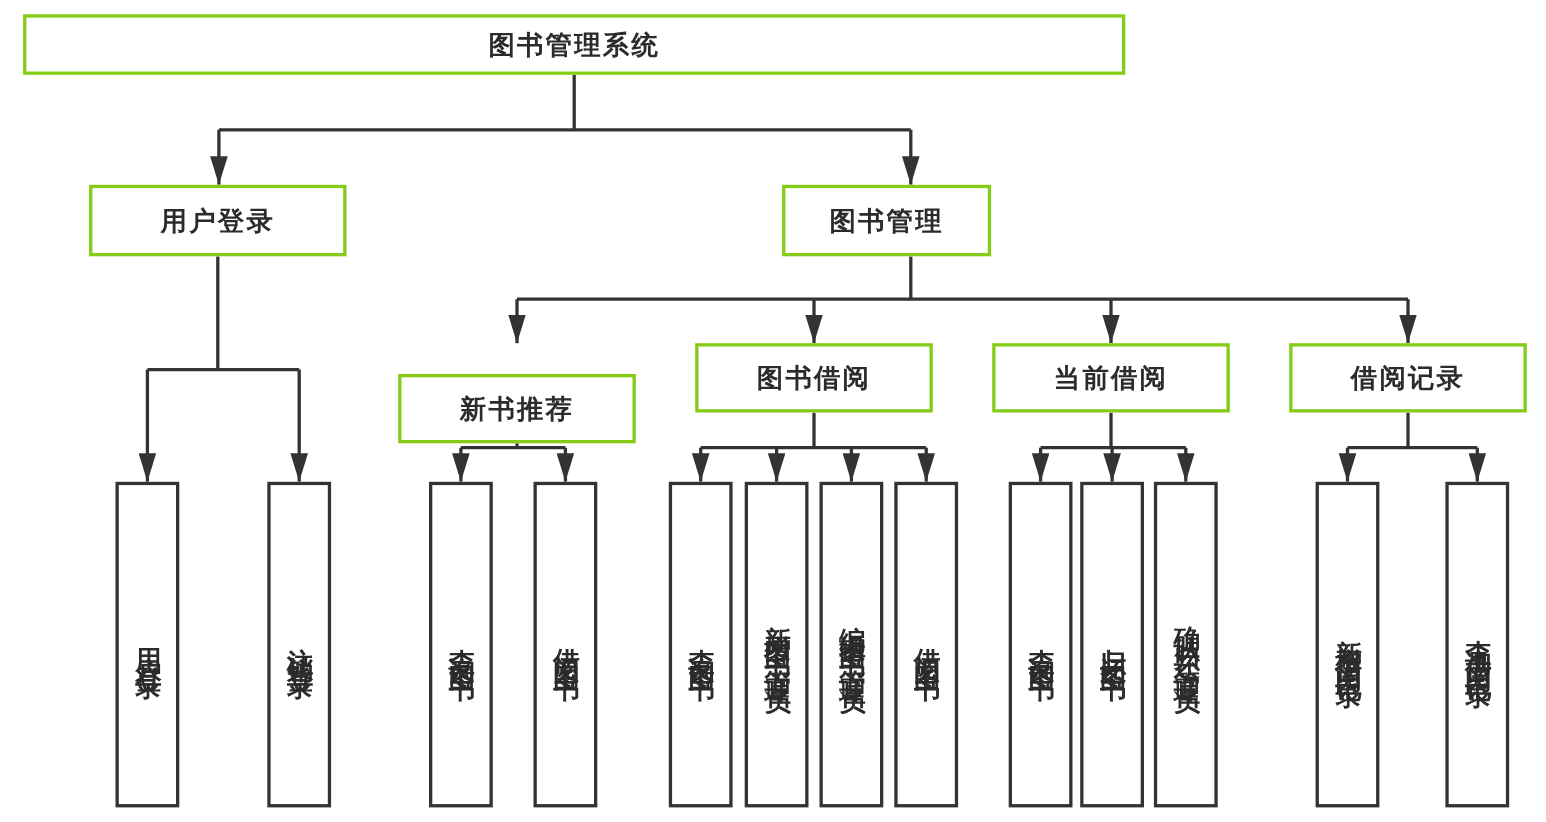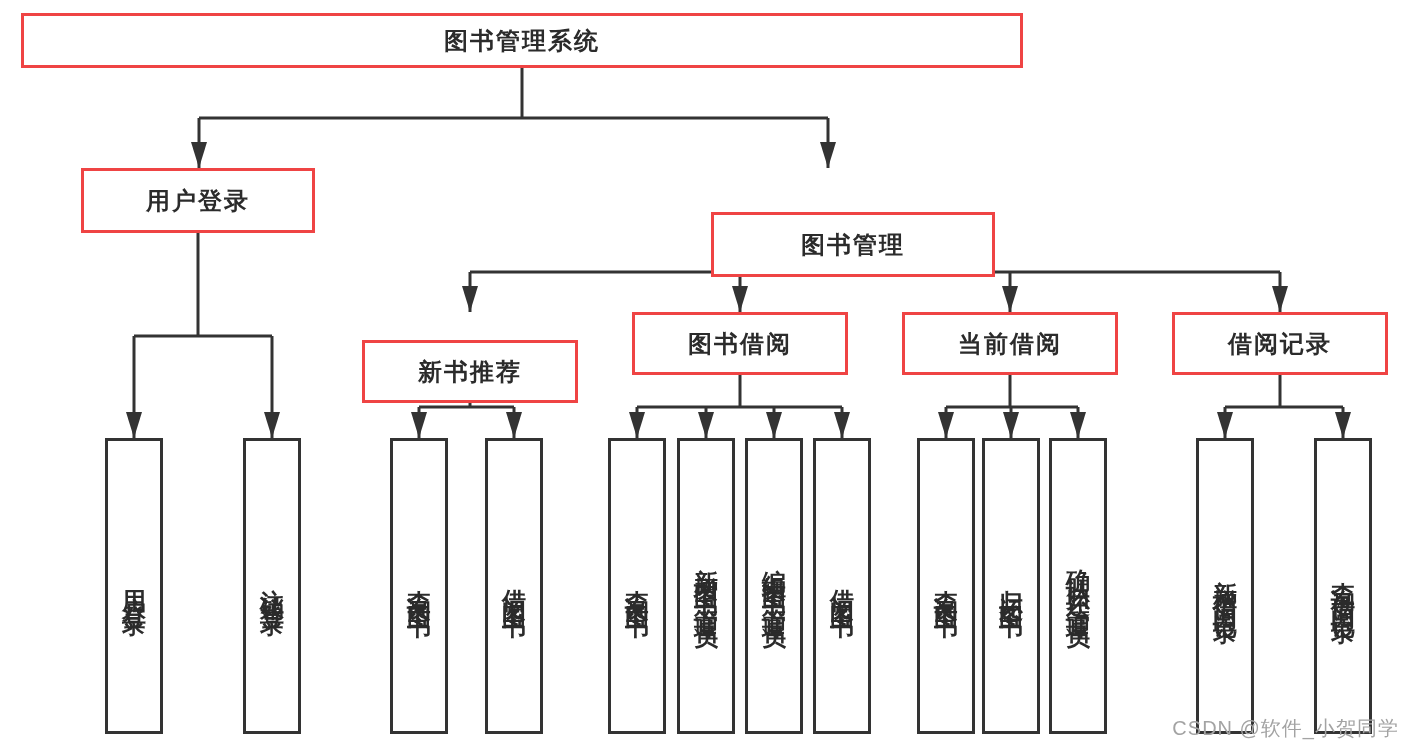--- a/index.html
+++ b/index.html
@@ -21,34 +21,34 @@
     width: 1405px; height: 747px;
   }
   .cline {
     stroke: #333333;
     stroke-width: 3;
     fill: none;
   }
   .node {
     position: absolute;
     box-sizing: border-box;
-    border: 3px solid #ef4444;
+    border: 3px solid #84cc16;
     background: #ffffff;
     display: flex;
     align-items: center;
     justify-content: center;
     color: #2b2b2b;
     font-size: 24px;
     font-weight: 600;
     letter-spacing: 2px;
     white-space: nowrap;
   }
   .root  { left: 21px;  top: 13px;  width: 1002px; height: 55px; }
   .lv2-a { left: 81px;  top: 168px; width: 234px;  height: 65px; }
-  .lv2-b { left: 711px; top: 168px; width: 284px;  height: 65px; margin-top: 44px; }
+  .lv2-b { left: 711px; top: 168px; width: 190px;  height: 65px; }
   .lv3   { top: 312px; width: 216px; height: 63px; }
   .lv3-1 { left: 362px; margin-top: 28px; }
   .lv3-2 { left: 632px; }
   .lv3-3 { left: 902px; }
   .lv3-4 { left: 1172px; }
   .leaf {
     position: absolute;
     box-sizing: border-box;
     top: 438px;
     width: 58px;
@@ -189,15 +189,14 @@
   <div class="leaf lf-11">
     <span class="vtext">确认归还（管理员）</span>
   </div>
   <div class="leaf lf-12">
     <span class="vtext">新增借阅记录</span>
   </div>
   <div class="leaf lf-13">
     <span class="vtext">查询借阅记录</span>
   </div>
 
-  <div class="watermark">CSDN @软件_小贺同学</div>
 
 </div>
 
 </body></html>

